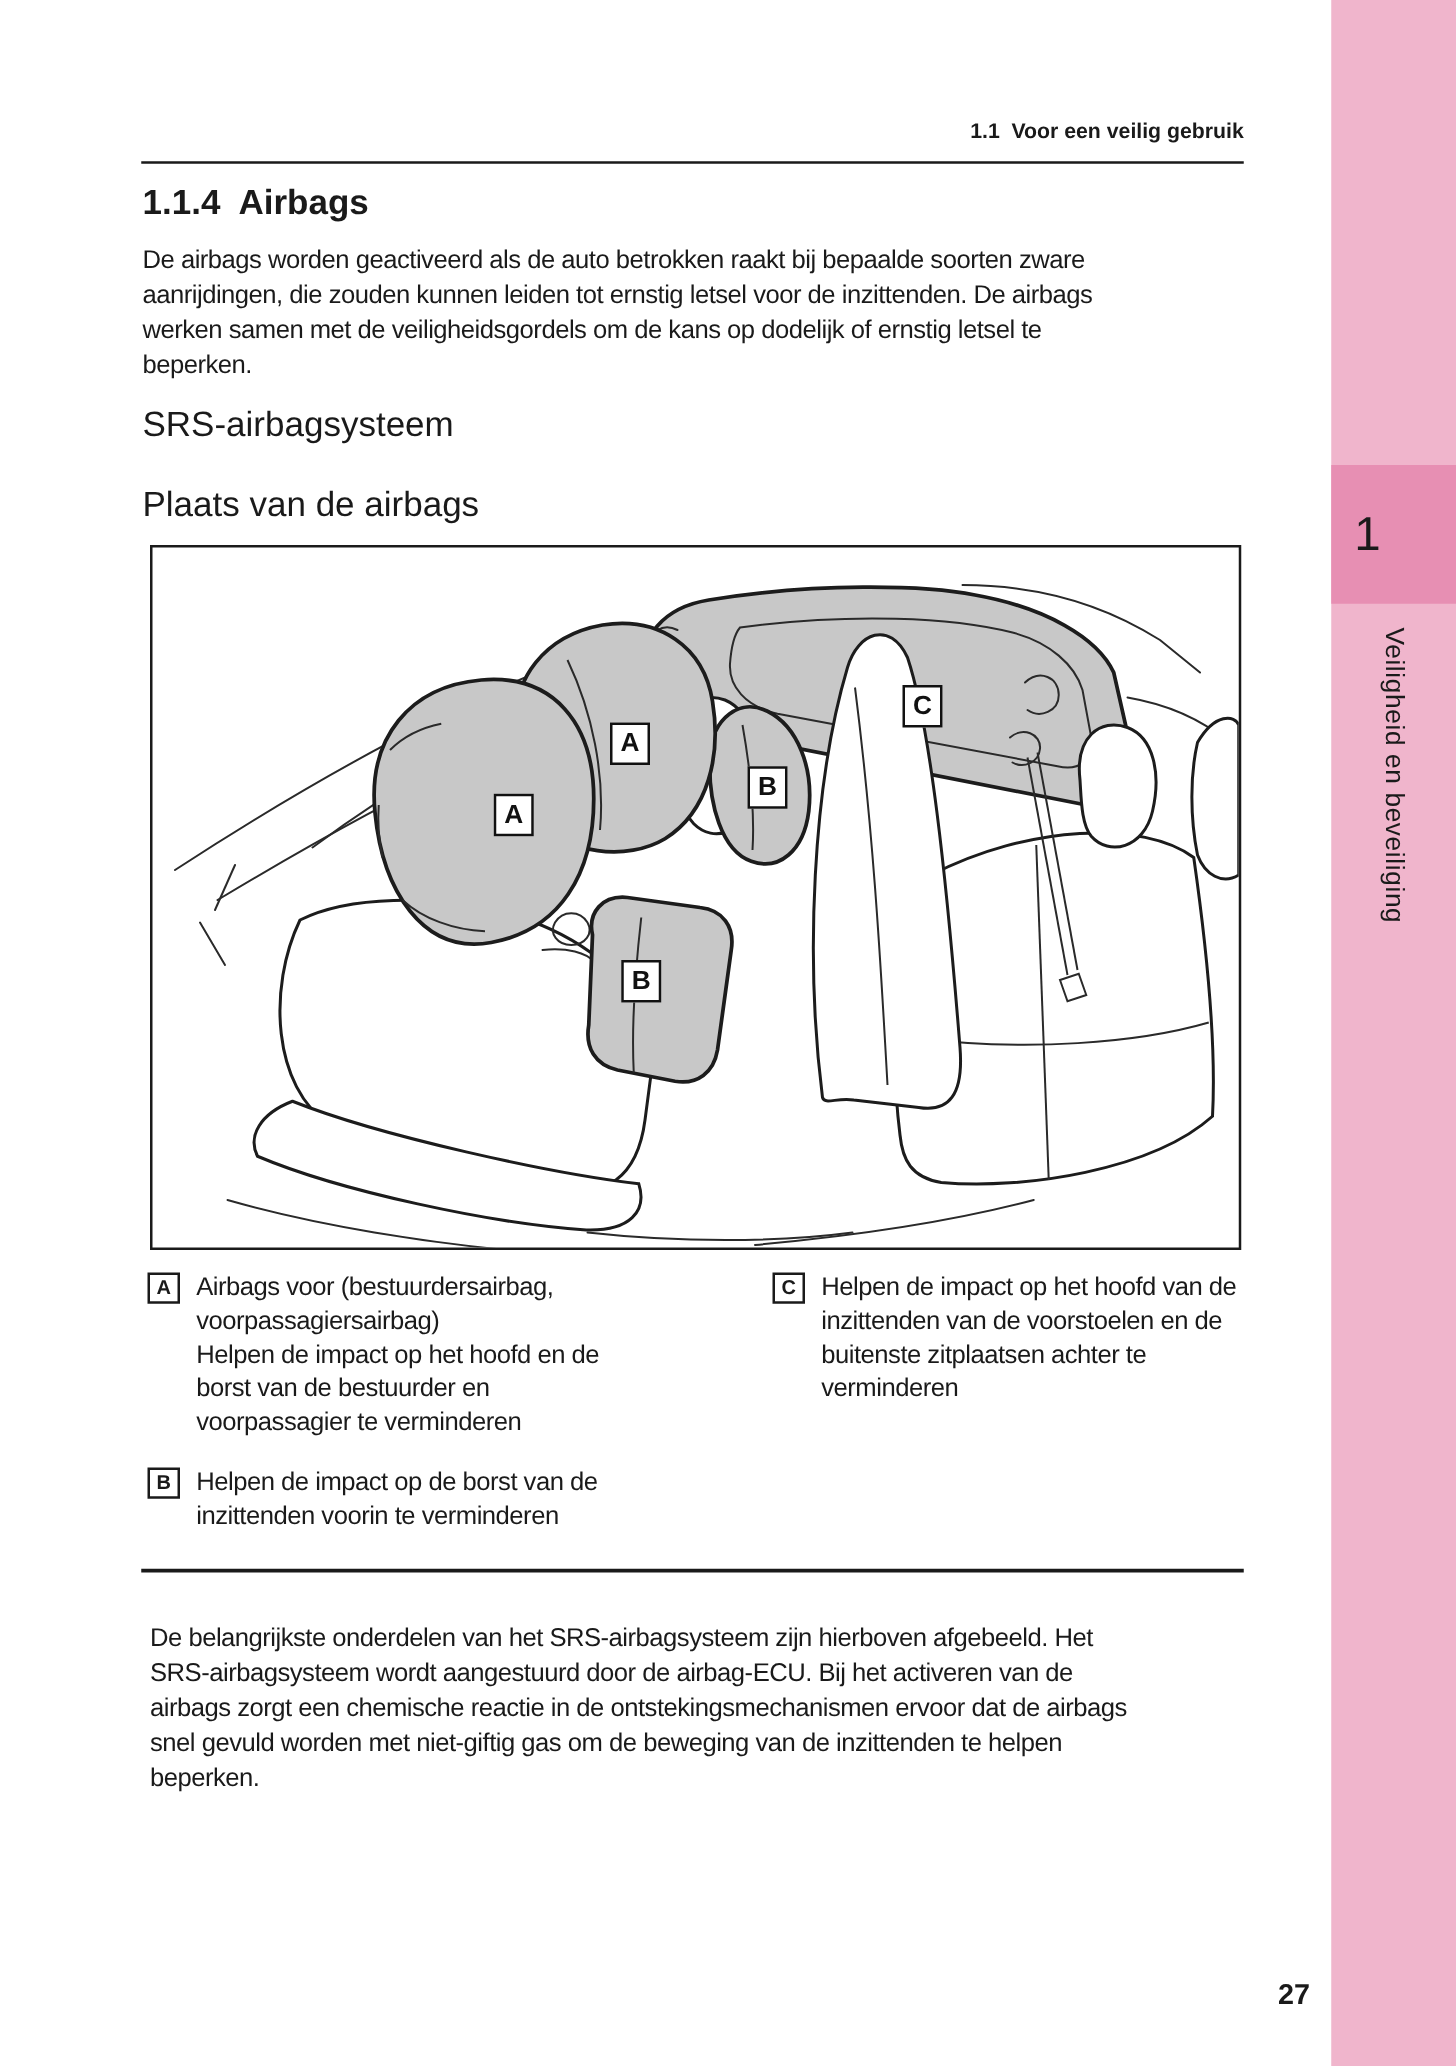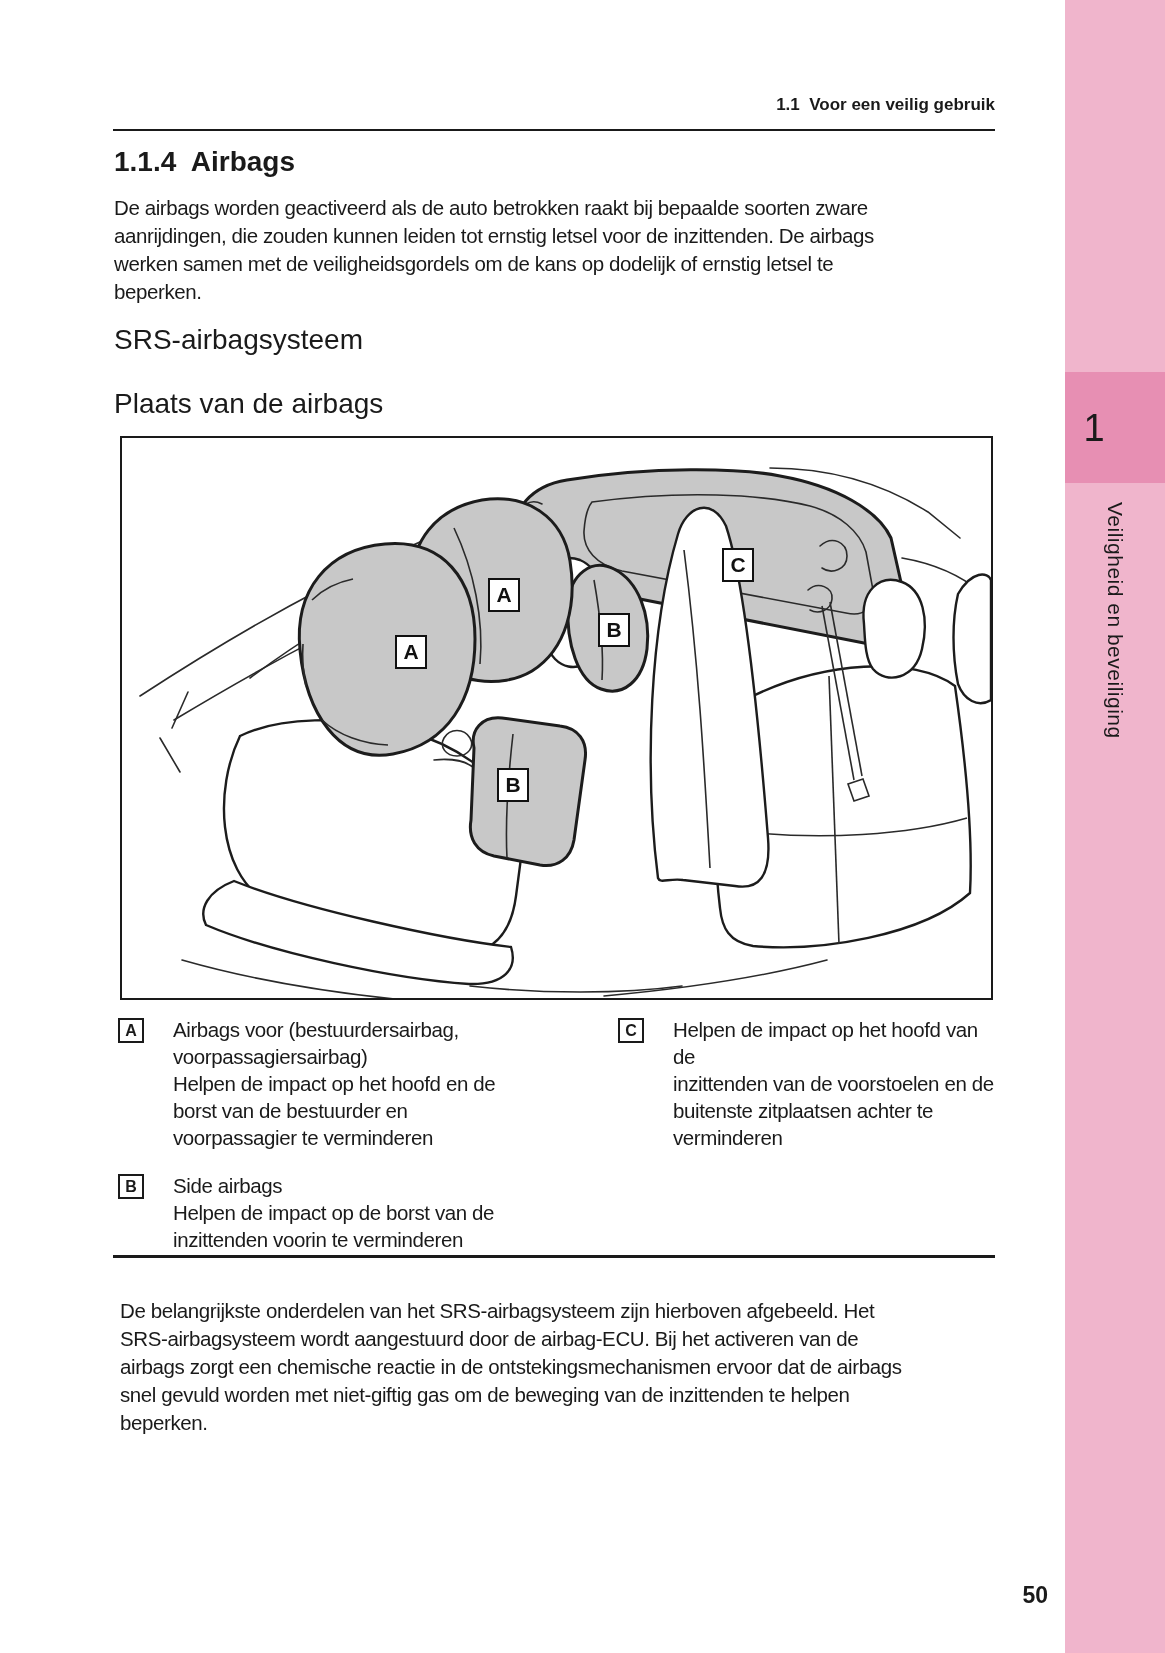--- a/index.html
+++ b/index.html
@@ -59,21 +59,21 @@
   .legend-col.left{left:0;width:460px;}
   .legend-col.right{left:500px;width:378px;}
   .legend-item{display:flex;align-items:flex-start;}
   .legend-item + .legend-item{margin-top:21px;}
   .key-box{
     flex:0 0 auto;width:22px;height:21px;border:2px solid #1a1a1a;margin-right:13px;margin-top:2px;
     display:flex;align-items:center;justify-content:center;
     font-size:16px;font-weight:bold;line-height:1;
   }
   .legend-text{font-size:20.5px;line-height:27px;letter-spacing:-0.4px;}
-  .legend-text .ltitle,.legend-text .ldesc{white-space:pre-line;margin-left:16px;}
+  .legend-text .ltitle,.legend-text .ldesc{white-space:pre-line;}
   .legend-rule{position:absolute;left:113px;top:1255px;width:882px;height:3px;background:#1a1a1a;}
   
   .page-number{
     position:absolute;left:948px;top:1582px;width:100px;text-align:right;
     font-size:23px;font-weight:bold;
   }
 </style>
 </head>
 <body>
 
@@ -184,21 +184,20 @@
           <div class="ltitle">Airbags voor (bestuurdersairbag,
 voorpassagiersairbag)</div>
           <div class="ldesc">Helpen de impact op het hoofd en de
 borst van de bestuurder en
 voorpassagier te verminderen</div>
         </div>
       </div>
       <div class="legend-item">
         <span class="key-box">B</span>
         <div class="legend-text">
-          <div class="ltitle">Side airbags</div>
           <div class="ldesc">Helpen de impact op de borst van de
 inzittenden voorin te verminderen</div>
         </div>
       </div>
     </div>
     <div class="legend-col right">
       <div class="legend-item">
         <span class="key-box">C</span>
         <div class="legend-text">
           <div class="ldesc">Helpen de impact op het hoofd van de
@@ -210,15 +209,15 @@
     </div>
   </div>
   <div class="legend-rule"></div>
 
   <div class="closing body-text">De belangrijkste onderdelen van het SRS-airbagsysteem zijn hierboven afgebeeld. Het
 SRS-airbagsysteem wordt aangestuurd door de airbag-ECU. Bij het activeren van de
 airbags zorgt een chemische reactie in de ontstekingsmechanismen ervoor dat de airbags
 snel gevuld worden met niet-giftig gas om de beweging van de inzittenden te helpen
 beperken.</div>
 
-  <div class="page-number">50</div>
+  <div class="page-number">27</div>
 
 </div>
 
 </body></html>

